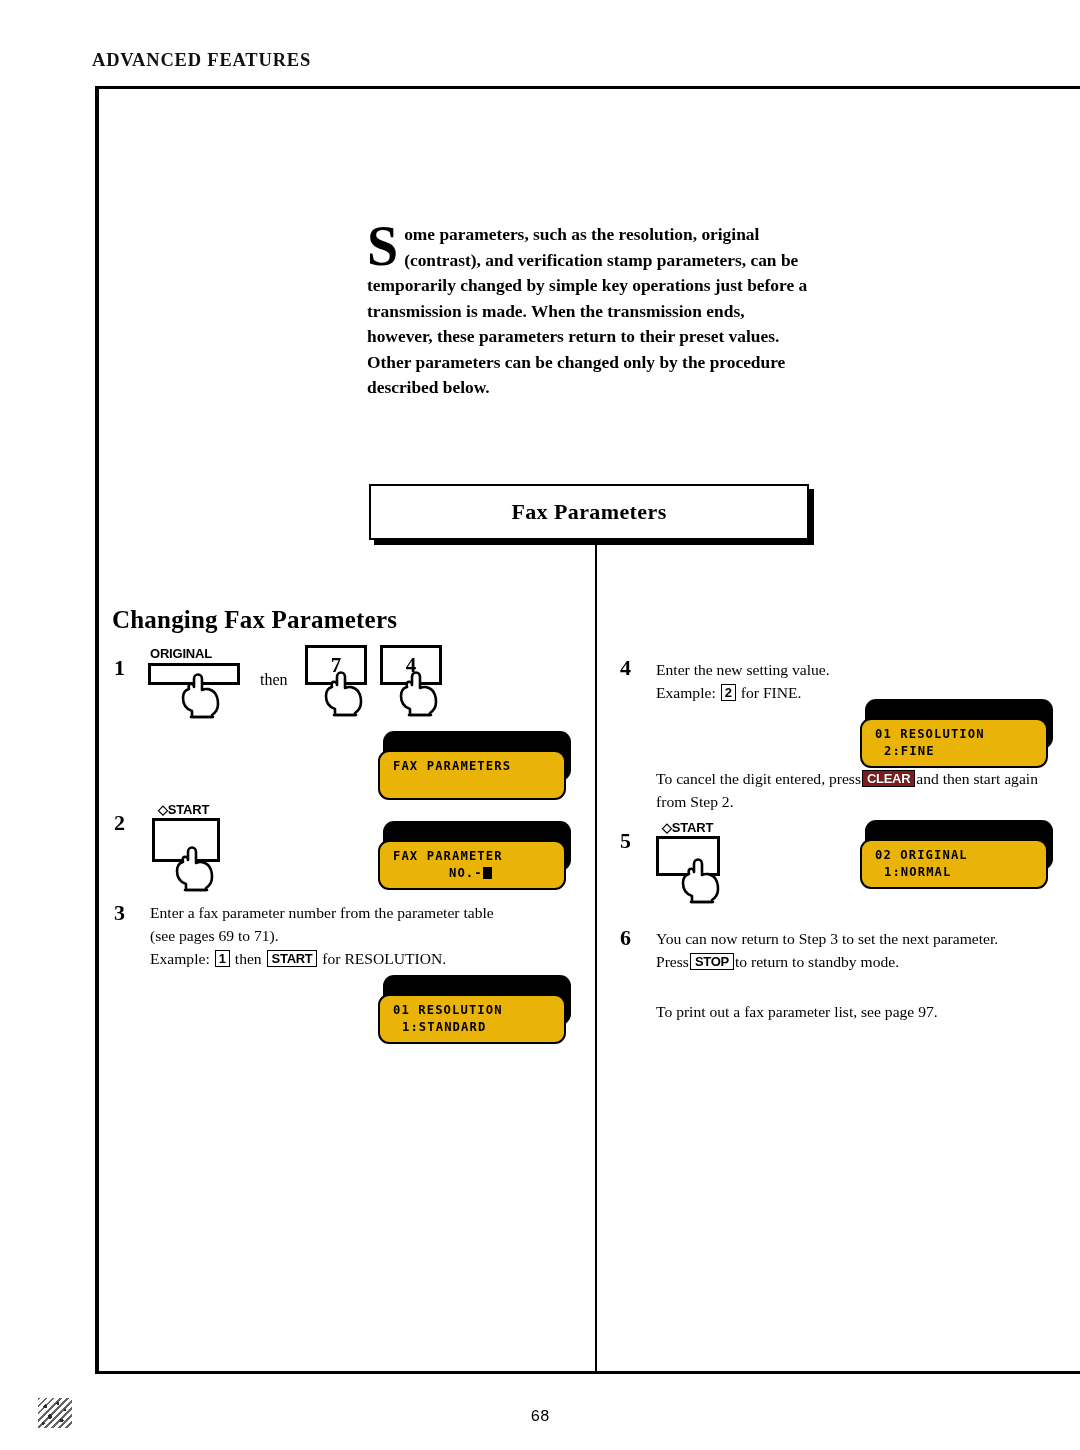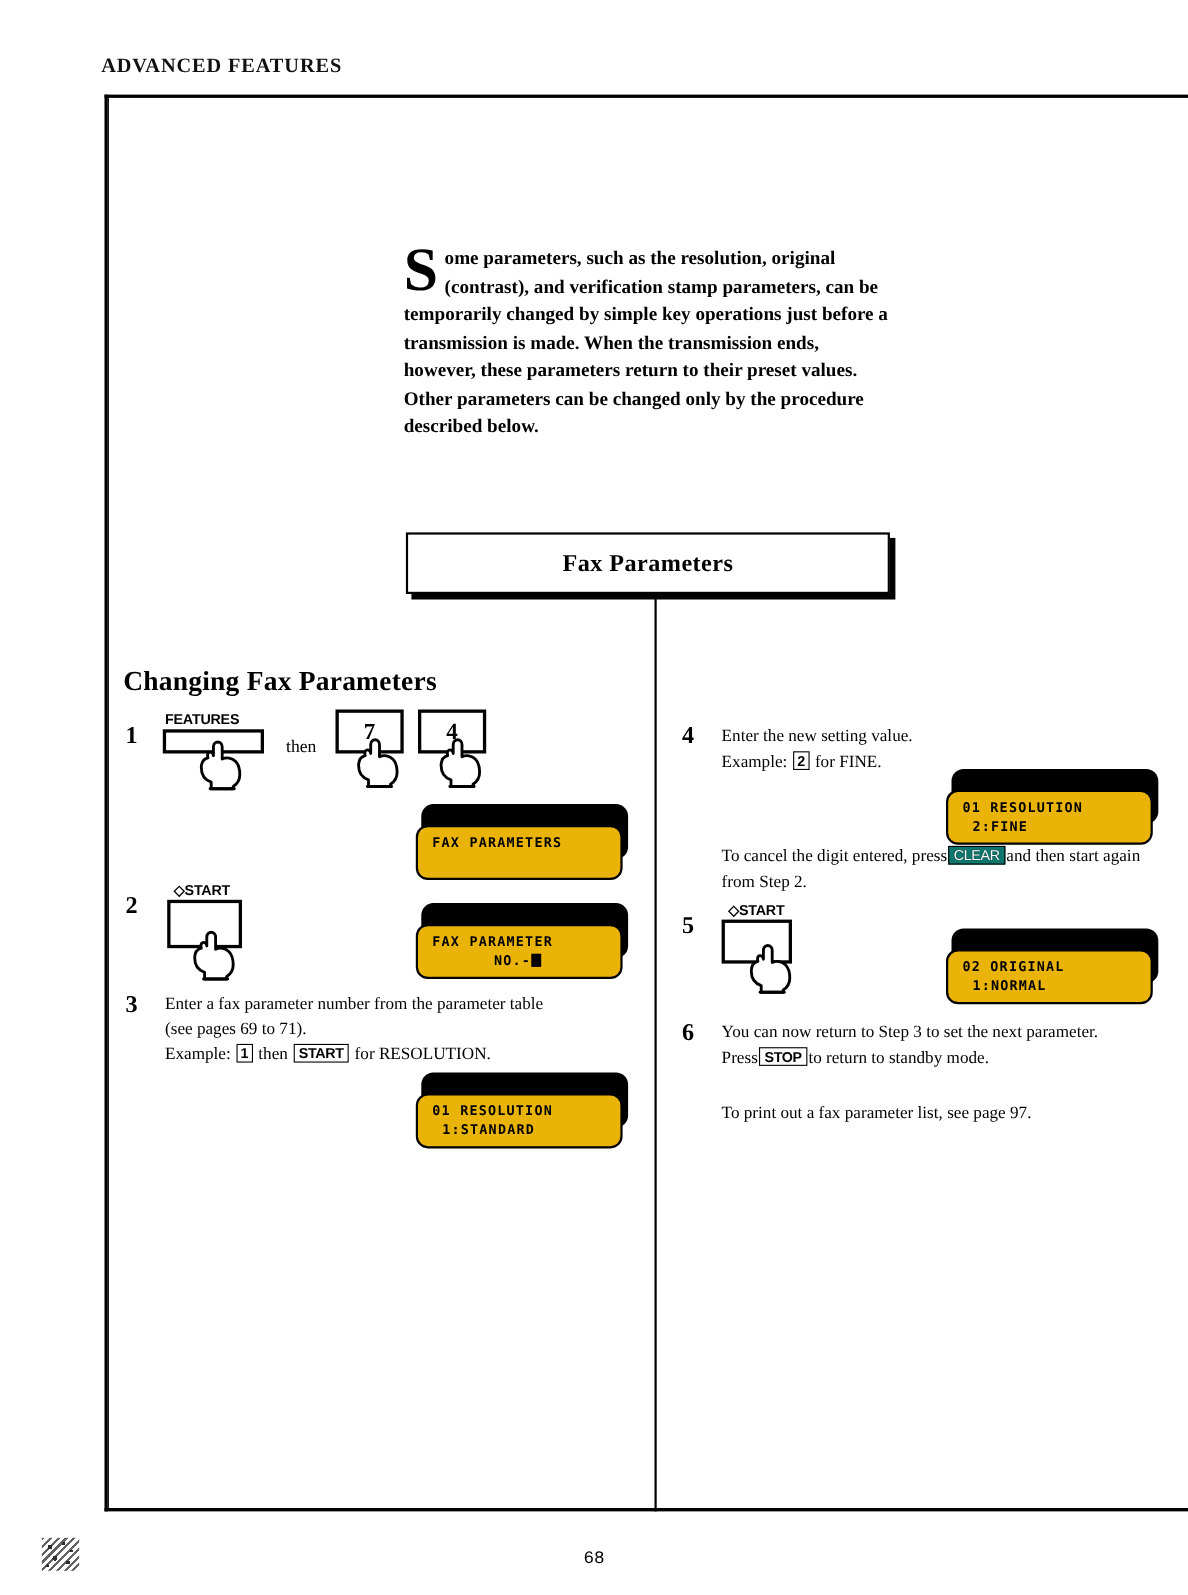--- a/index.html
+++ b/index.html
@@ -160,25 +160,25 @@
     margin: 0 1px;
   }
   .key-out.wide {
     padding: 0px 4px;
     letter-spacing: -0.3px;
   }
   
   .key-inv {
     display: inline-block;
     border: 1.6px solid #000;
-    background: #0f766e;
+    background: #7f1d1d;
     color: #fff;
     padding: 0px 4px;
     font-family: "Liberation Sans", sans-serif;
-    font-weight: normal;
+    font-weight: bold;
     font-size: 13px;
     line-height: 15px;
     vertical-align: 1px;
     margin: 0 1px;
     text-shadow: 0 0 1px #000;
     letter-spacing: -0.3px;
   }
 
   
   .lcd-wrap {
@@ -310,21 +310,21 @@
   <div class="title-box">
     <span class="title-box-label">Fax Parameters</span>
   </div>
 </div>
 
 <div class="section-heading">Changing Fax Parameters</div>
 
 <div class="step-num" style="left:114px; top:655px;">1</div>
 
 <div class="hw-key" style="left:148px; top:663px;">
-  <div class="caplabel">FEATURES</div>
+  <div class="caplabel">ORIGINAL</div>
   <div class="cap" style="width:92px; height:22px;"></div>
   <svg class="hand" style="left:30px; top:10px;" viewBox="0 0 44 46">
     <path d="M14 44 L14 38 C8 36 5 31 5 25 C5 20 7 17 11 16 C11 16 10 12 12 11 C14 10 16 12 16 14 L16 6 C16 3 18 1.5 20 1.5 C22 1.5 24 3 24 6 L24 17 C28 15 33 16 36 19 C39 22 40 26 40 31 C40 37 37 40 34 42 L34 44 Z" fill="#fff" stroke="#000" stroke-width="2.6" stroke-linejoin="round"></path>
     <path d="M13 44 L35 44" stroke="#000" stroke-width="2.6" stroke-linecap="round"></path>
   </svg>
 </div>
 
 <div class="step-text" style="left:260px; top:668px; font-size:16px;">then</div>
 
 <div class="hw-key" style="left:305px; top:645px;">
@@ -421,21 +421,21 @@
   <div class="caplabel start">
     <span class="diamond-glyph">◇</span><span>START</span>
   </div>
   <div class="cap" style="width:64px; height:40px;"></div>
   <svg class="hand" style="left:22px; top:22px;" viewBox="0 0 44 46">
     <path d="M14 44 L14 38 C8 36 5 31 5 25 C5 20 7 17 11 16 C11 16 10 12 12 11 C14 10 16 12 16 14 L16 6 C16 3 18 1.5 20 1.5 C22 1.5 24 3 24 6 L24 17 C28 15 33 16 36 19 C39 22 40 26 40 31 C40 37 37 40 34 42 L34 44 Z" fill="#fff" stroke="#000" stroke-width="2.6" stroke-linejoin="round"></path>
     <path d="M13 44 L35 44" stroke="#000" stroke-width="2.6" stroke-linecap="round"></path>
   </svg>
 </div>
 
-<div class="lcd-wrap" style="left:860px; top:839px;">
+<div class="lcd-wrap" style="left:860px; top:815px;">
   <div class="lcd-shadow"></div>
   <div class="lcd">
     <div class="lcd-line">02 ORIGINAL</div>
     <div class="lcd-line indent">1:NORMAL</div>
   </div>
 </div>
 
 <div class="step-num" style="left:620px; top:925px;">6</div>
 <div class="step-text" style="left:656px; top:927px; width:412px;">
   <div>You can now return to Step 3 to set the next parameter.</div>

